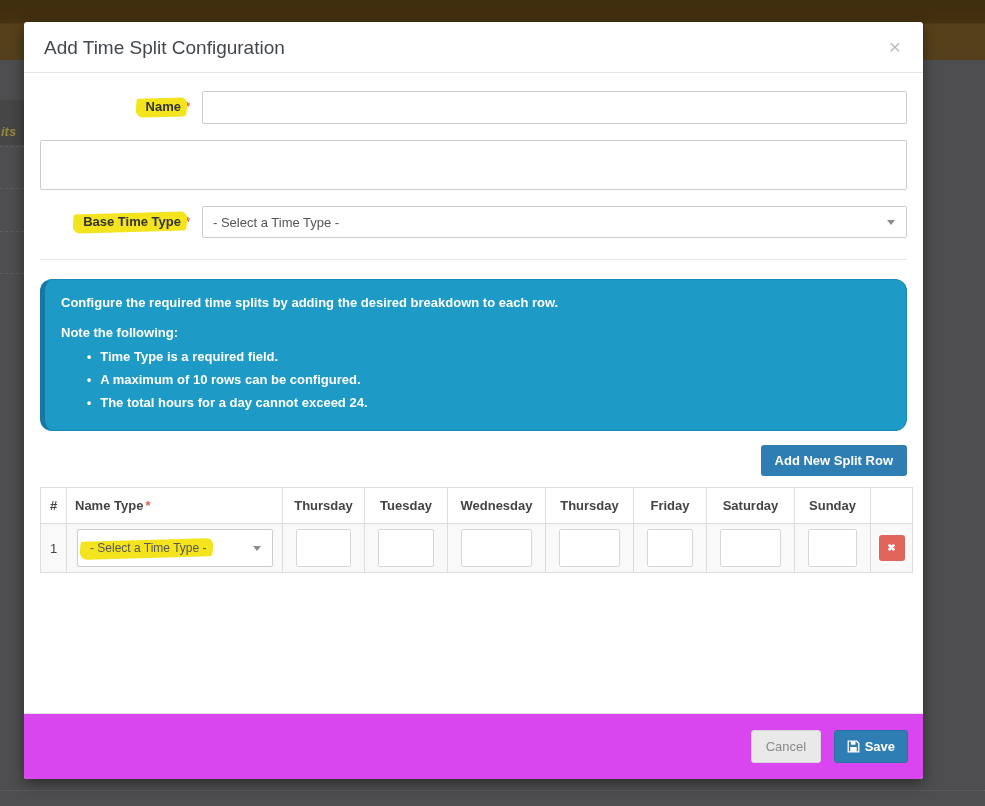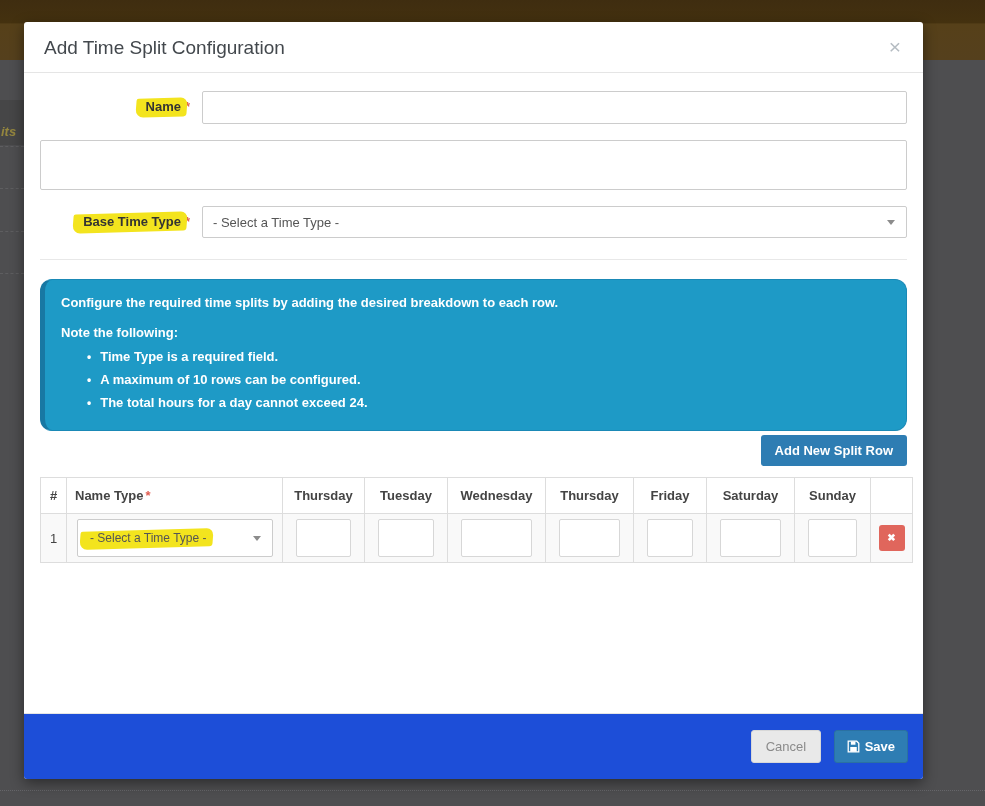--- a/index.html
+++ b/index.html
@@ -60,21 +60,21 @@
 
   .info-box { background:#1e9ac6; border:1px solid #1a89b6; border-left:5px solid #1878a3;
     border-radius:12px; color:#fff; font-weight:bold; font-size:13px;
     padding:15px 16px 12px 16px; }
   .info-box .intro { margin-bottom:15px; }
   .info-box .note { margin-bottom:9px; }
   .info-box ul { list-style:none; padding-left:26px; }
   .info-box li { margin-bottom:8px; }
   .info-box li::before { content:"•"; margin-right:9px; font-size:12px; }
 
-  .add-row-wrap { text-align:right; margin:4px 0 11px 0; }
+  .add-row-wrap { text-align:right; margin:14px 0 11px 0; }
   .btn-add { background:#2e7db3; color:#fff; border:none; border-radius:3px;
     font-size:13px; font-weight:bold; padding:8px 14px; cursor:pointer;
     font-family:"Liberation Sans", sans-serif; }
 
   table.split-table { width:100%; border-collapse:collapse; table-layout:fixed; }
   .split-table th { border:1px solid #ddd; background:#fff; padding:10px 8px;
     font-size:13px; color:#444; font-weight:bold; text-align:center; }
   .split-table th.th-timetype { text-align:left; }
   .split-table td { border:1px solid #ddd; background:#f9f9f9; padding:5px 2px;
     text-align:center; font-size:13px; color:#444; vertical-align:middle; }
@@ -82,21 +82,21 @@
     border:1px solid #ccc; border-radius:2px; background:#fff; display:flex;
     align-items:center; padding:0 26px 0 10px; font-size:12px; color:#555;
     cursor:pointer; text-align:left; }
   .day-input { width:calc(100% - 22px); height:38px; border:1px solid #d7d7d7;
     border-radius:2px; background:#fff; text-align:center; font-size:13px;
     color:#555; outline:none; }
   .btn-del { width:26px; height:26px; background:#e0665c; border:none;
     border-radius:3px; color:#fff; font-size:10px; font-weight:bold;
     line-height:26px; cursor:pointer; padding:0; }
 
-  .modal-footer { position:absolute; left:0; right:0; bottom:0; background:#1d4ed8;
+  .modal-footer { position:absolute; left:0; right:0; bottom:0; background:#d946ef;
     border-top:1px solid #e5e5e5; padding:16px 15px; text-align:right;
     border-radius:0 0 3px 3px; }
   .btn-cancel { background:#e9e9e9; border:1px solid #d8d8d8; color:#8a8a8a;
     border-radius:3px; font-size:13px; padding:8px 14px; margin-right:8px;
     cursor:pointer; font-family:"Liberation Sans", sans-serif; }
   .btn-save { background:#2e7db3; border:1px solid #2a71a2; color:#fff;
     border-radius:3px; font-size:13px; font-weight:bold; padding:8px 12px;
     cursor:pointer; font-family:"Liberation Sans", sans-serif; }
   .btn-save svg { vertical-align:-2px; margin-right:5px; }
 </style>

